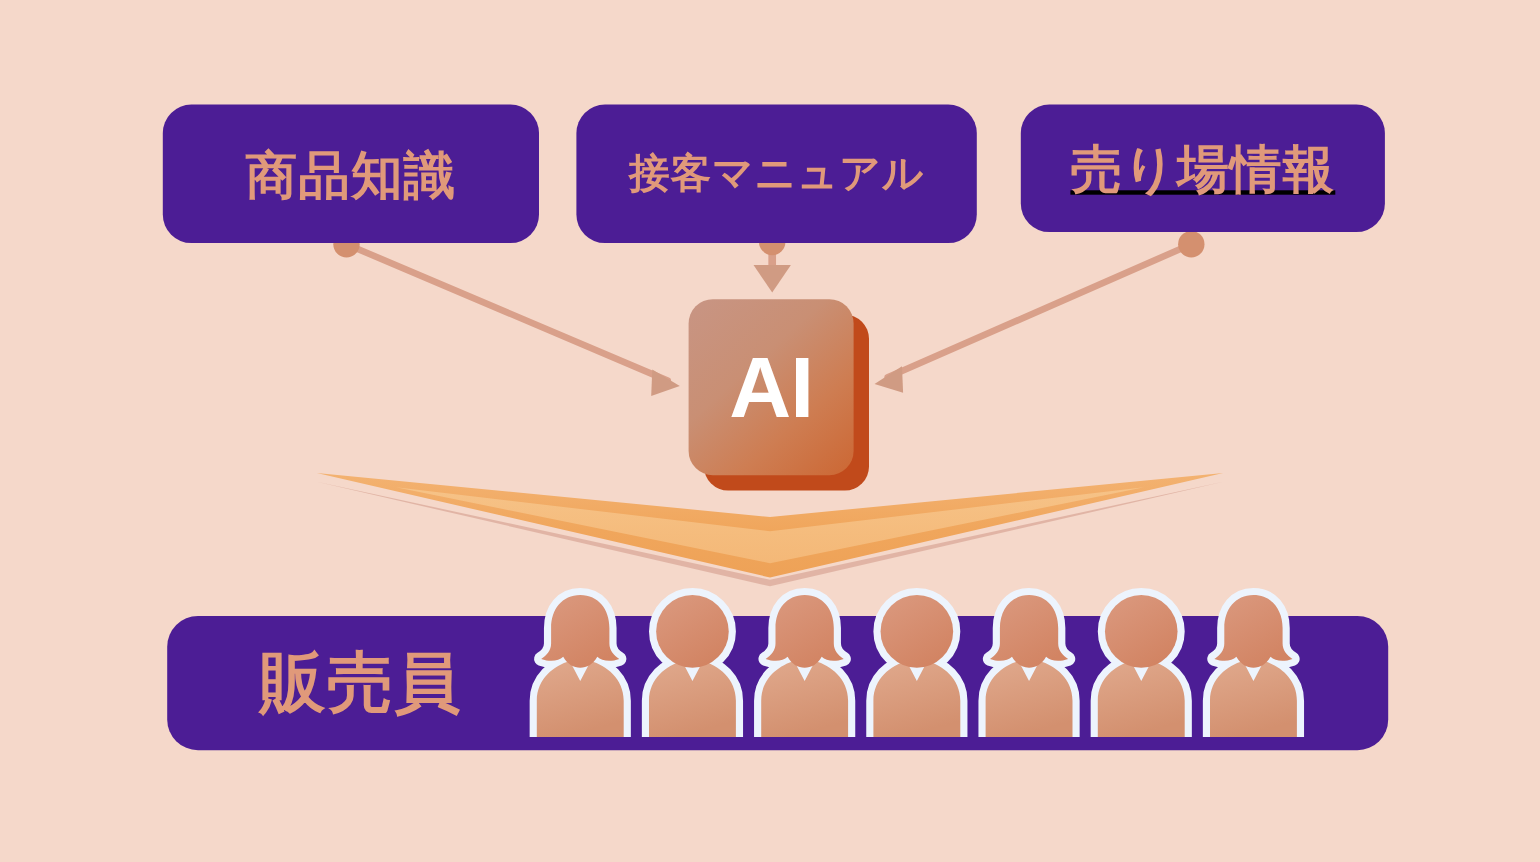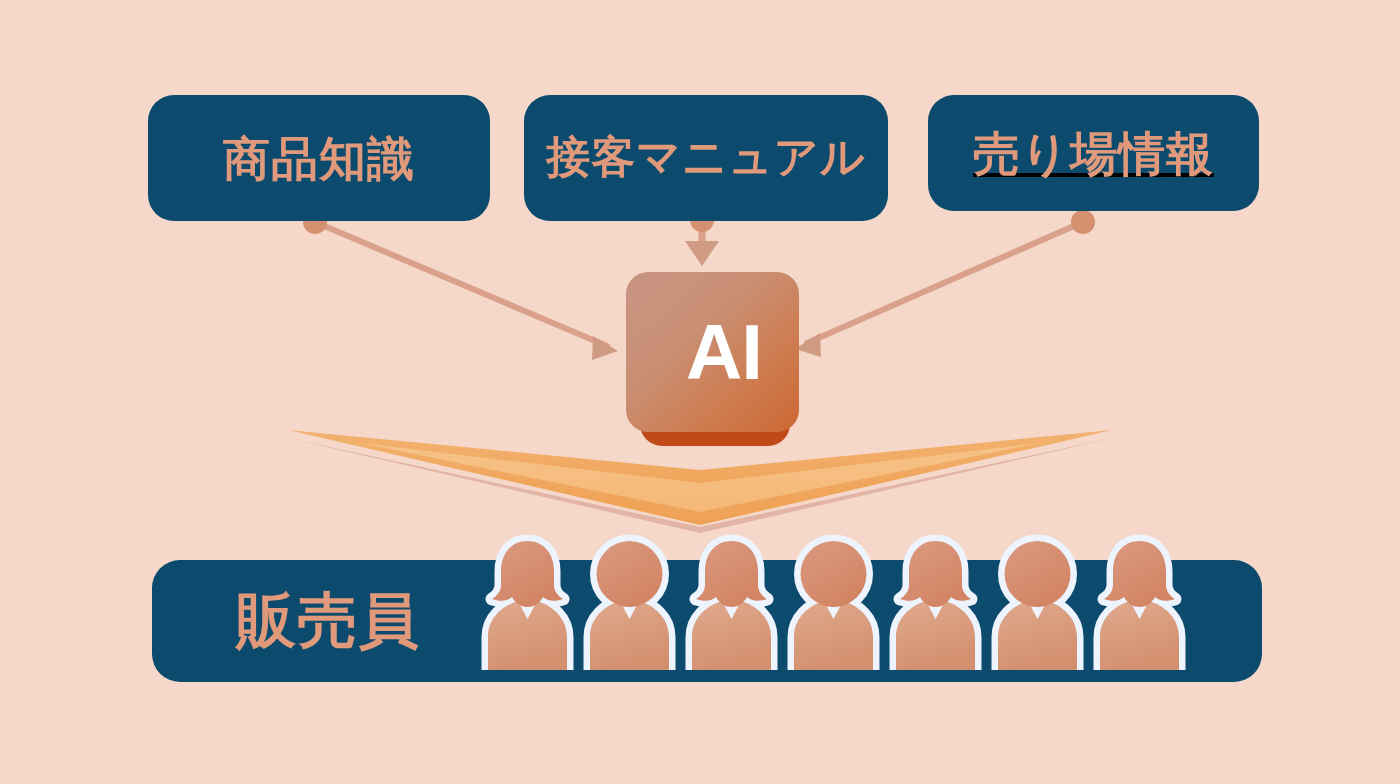--- a/index.html
+++ b/index.html
@@ -8,21 +8,21 @@
     background:#F5D8CA;
     font-family:"Liberation Sans","DejaVu Sans",sans-serif;
     overflow:hidden;
     position:relative;
   }
   #stage{position:absolute;inset:0;width:1400px;height:784px;}
   #svg-root{position:absolute;left:0;top:0;width:1400px;height:784px;}
 
   .node-box{
     position:absolute;
-    background:#0c4a6e;
+    background:#4c1d95;
     border-radius:26px;
     display:flex;
     align-items:center;
     justify-content:center;
     box-sizing:border-box;
   }
   .node-label{
     color:#E0997A;
     font-weight:bold;
     letter-spacing:0.02em;
@@ -31,21 +31,21 @@
     text-rendering:geometricPrecision;
   }
 
   
   #box-product-knowledge{left:148px;top:95px;width:342px;height:126px;}
   #box-service-manual{left:524px;top:95px;width:364px;height:126px;}
   #box-floor-info{left:928px;top:95px;width:331px;height:116px;text-decoration:underline;}
   #box-product-knowledge .node-label,
   #box-service-manual .node-label,
   #box-floor-info .node-label{font-size:47px;}
-  #box-service-manual .node-label{font-size:44px;font-family:Liberation Serif, serif;}
+  #box-service-manual .node-label{font-size:37px;font-family:Liberation Serif, serif;}
 
   
   #box-staff{
     left:152px;top:560px;width:1110px;height:122px;
     border-radius:28px;
     justify-content:flex-start;
     align-items:center;
     padding-left:84px;
   }
   #box-staff .node-label{font-size:60px;}
@@ -53,21 +53,21 @@
   
   #ai-chip-wrap{position:absolute;left:626px;top:272px;width:166px;height:174px;}
   #ai-chip-shadow{
     position:absolute;left:14px;top:14px;width:150px;height:160px;
     background:#C14A1B;border-radius:22px;
   }
   #ai-chip{
     position:absolute;left:0;top:0;width:150px;height:160px;
     border-radius:22px;
     background:linear-gradient(138deg,#C89584 0%,#C98F74 38%,#CE7D52 68%,#CC6733 100%);
-    display:flex;align-items:center;justify-content:center;padding-left:23px;
+    display:flex;align-items:center;justify-content:center;
   }
   #ai-chip-label{
     color:#ffffff;font-weight:bold;font-size:78px;line-height:1;
     letter-spacing:-1px;
   }
 
   
   #staff-people{position:absolute;left:478px;top:533px;width:712px;height:137px;}
   .person{position:absolute;top:0;width:99px;height:137px;}
 </style>

